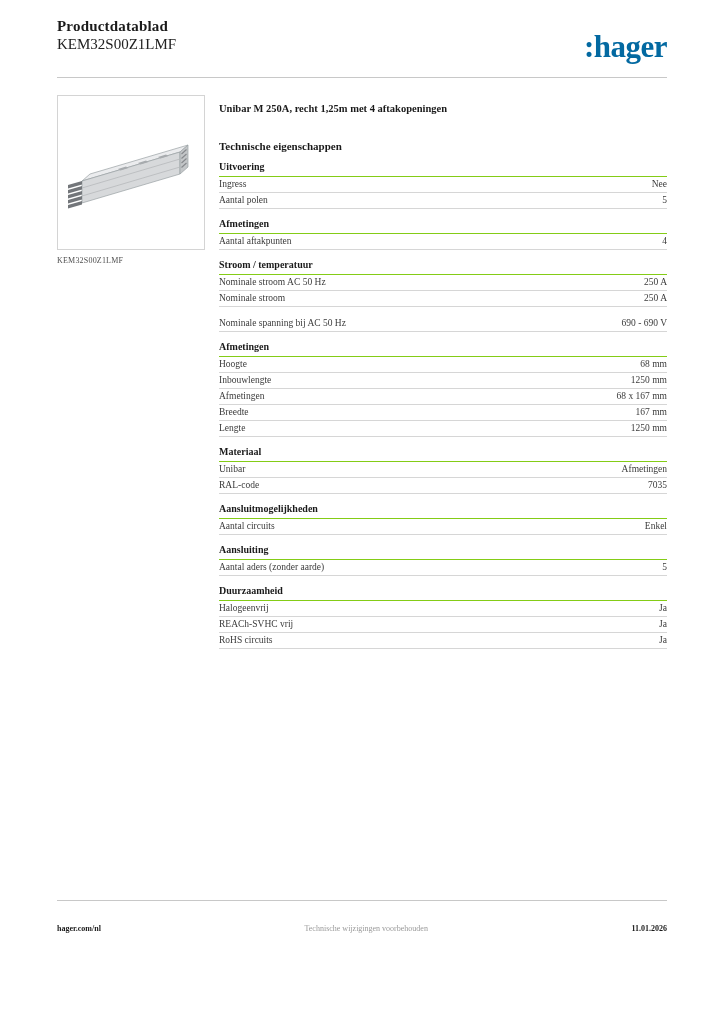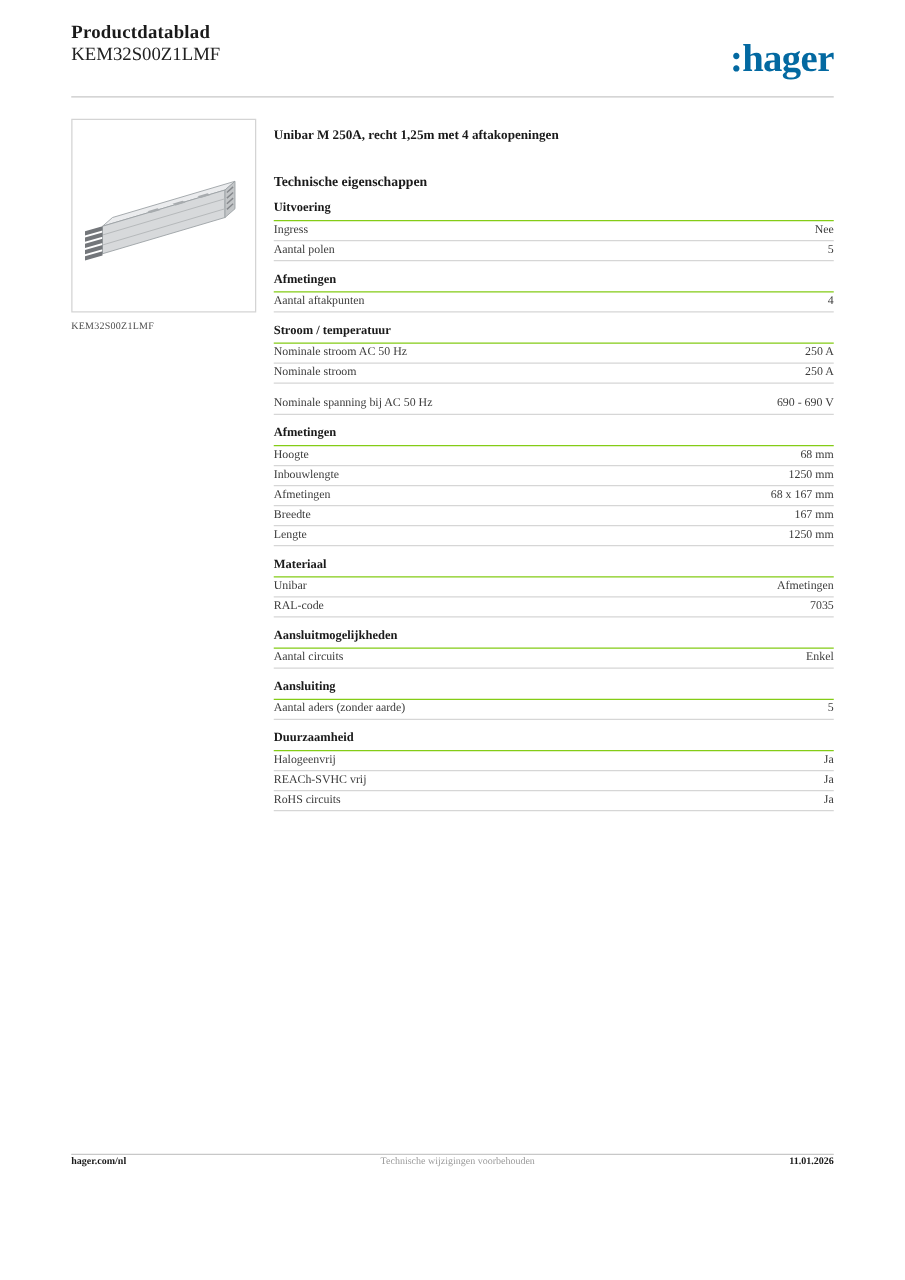--- a/index.html
+++ b/index.html
@@ -31,21 +31,21 @@
   .section-title { font-size:10px; font-weight:700; line-height:12px; padding-bottom:3px; border-bottom:1px solid #84cc16; }
   .row {
     display:flex; justify-content:space-between; gap:12px;
     font-size:9.5px; line-height:11px; color:#3b3b3b;
     padding:2px 0; border-bottom:1px solid #d6d6d6;
   }
   .row .value { white-space:nowrap; text-align:left; }
 
   .footer {
     position:absolute; left:57px; right:57px; bottom:15px;
-    border-top:1px solid #c8c8c8; padding-top:0;
+    border-top:1px solid #c8c8c8; padding-top:23px;
     display:flex; justify-content:space-between; align-items:baseline;
   }
   .f-left, .f-right { font-size:8px; font-weight:700; color:#1a1a1a; }
   .f-center { font-size:8px; color:#9a9a9a; }
   .f-left { cursor:pointer; }
 </style>
 </head>
 <body>
 
 <div class="page">

